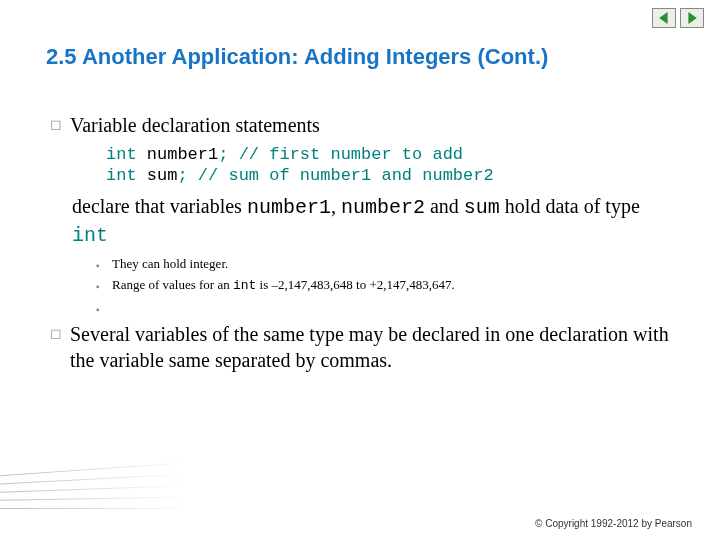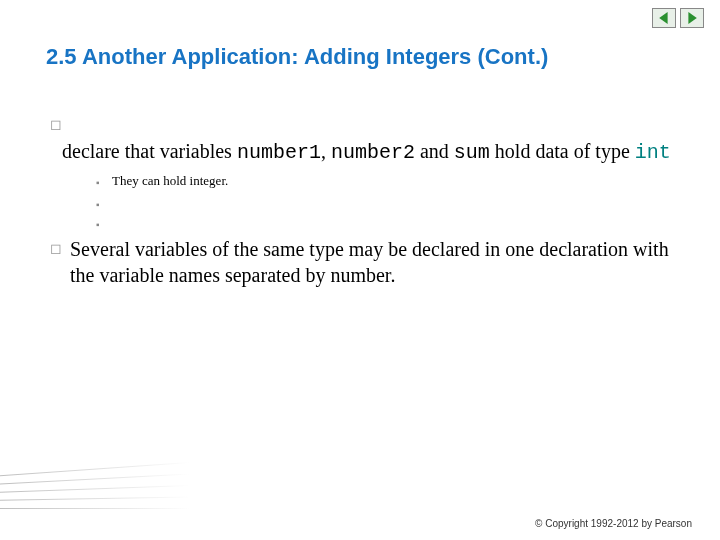--- a/index.html
+++ b/index.html
@@ -52,21 +52,21 @@
   .code-block {
     margin: 6px 0 6px 56px;
     font-family: 'Courier New', monospace;
     font-size: 17px;
     line-height: 1.25;
     color: #008080;
   }
   .code-line { white-space: pre; }
   .code-black { color: #000; }
   .continue {
-    margin-left: 12px;
+    margin-left: 22px;
     font-size: 20px;
     line-height: 1.3;
     margin-bottom: 6px;
   }
   .mono { font-family: 'Courier New', monospace; }
   .teal { color: #008080; }
   .sub {
     margin-left: 46px;
     display: flex; align-items: flex-start;
     margin-bottom: 4px;
@@ -116,43 +116,47 @@
       </svg>
   </div>
 </div>
 
 <div class="heading">2.5  Another Application: Adding Integers (Cont.)</div>
 
 <div class="content">
 
   <div class="b1">
     <div class="bullet">◻</div>
+    <div class="text">Variable declaration statements</div>
   </div>
 
   <div class="code-block">
+    <div class="code-line"><span>int</span><span class="code-black"> number1</span><span>; // first number to add</span></div>
+    <div class="code-line"><span>int</span><span class="code-black"> sum</span><span>; // sum of number1 and number2</span></div>
   </div>
 
   <div class="continue">
     <span>declare that variables </span><span class="mono">number1</span><span>, </span><span class="mono">number2</span><span> and </span><span class="mono">sum</span><span> hold data of type </span><span class="mono teal">int</span>
   </div>
 
   <div class="sub">
     <div class="sq">▪</div>
     <div class="text">They can hold integer.</div>
   </div>
   <div class="sub">
     <div class="sq">▪</div>
+    <div class="text"><span>Range of values for an </span><span class="mono">int</span><span> is –2,147,483,648 to +2,147,483,647.</span></div>
   </div>
   <div class="sub">
     <div class="sq">▪</div>
   </div>
 
   <div class="b1" style="margin-top:6px">
     <div class="bullet">◻</div>
-    <div class="text">Several variables of the same type may be declared in one declaration with the variable names separated by number.</div>
+    <div class="text">Several variables of the same type may be declared in one declaration with the variable same separated by commas.</div>
   </div>
 
 </div>
 
 <div class="decor">
   <div class="line" style="top:6px; transform:rotate(-4deg)"></div>
   <div class="line" style="top:14px; transform:rotate(-3deg)"></div>
   <div class="line" style="top:22px; transform:rotate(-2deg)"></div>
   <div class="line" style="top:30px; transform:rotate(-1deg)"></div>
   <div class="line" style="top:38px"></div>

